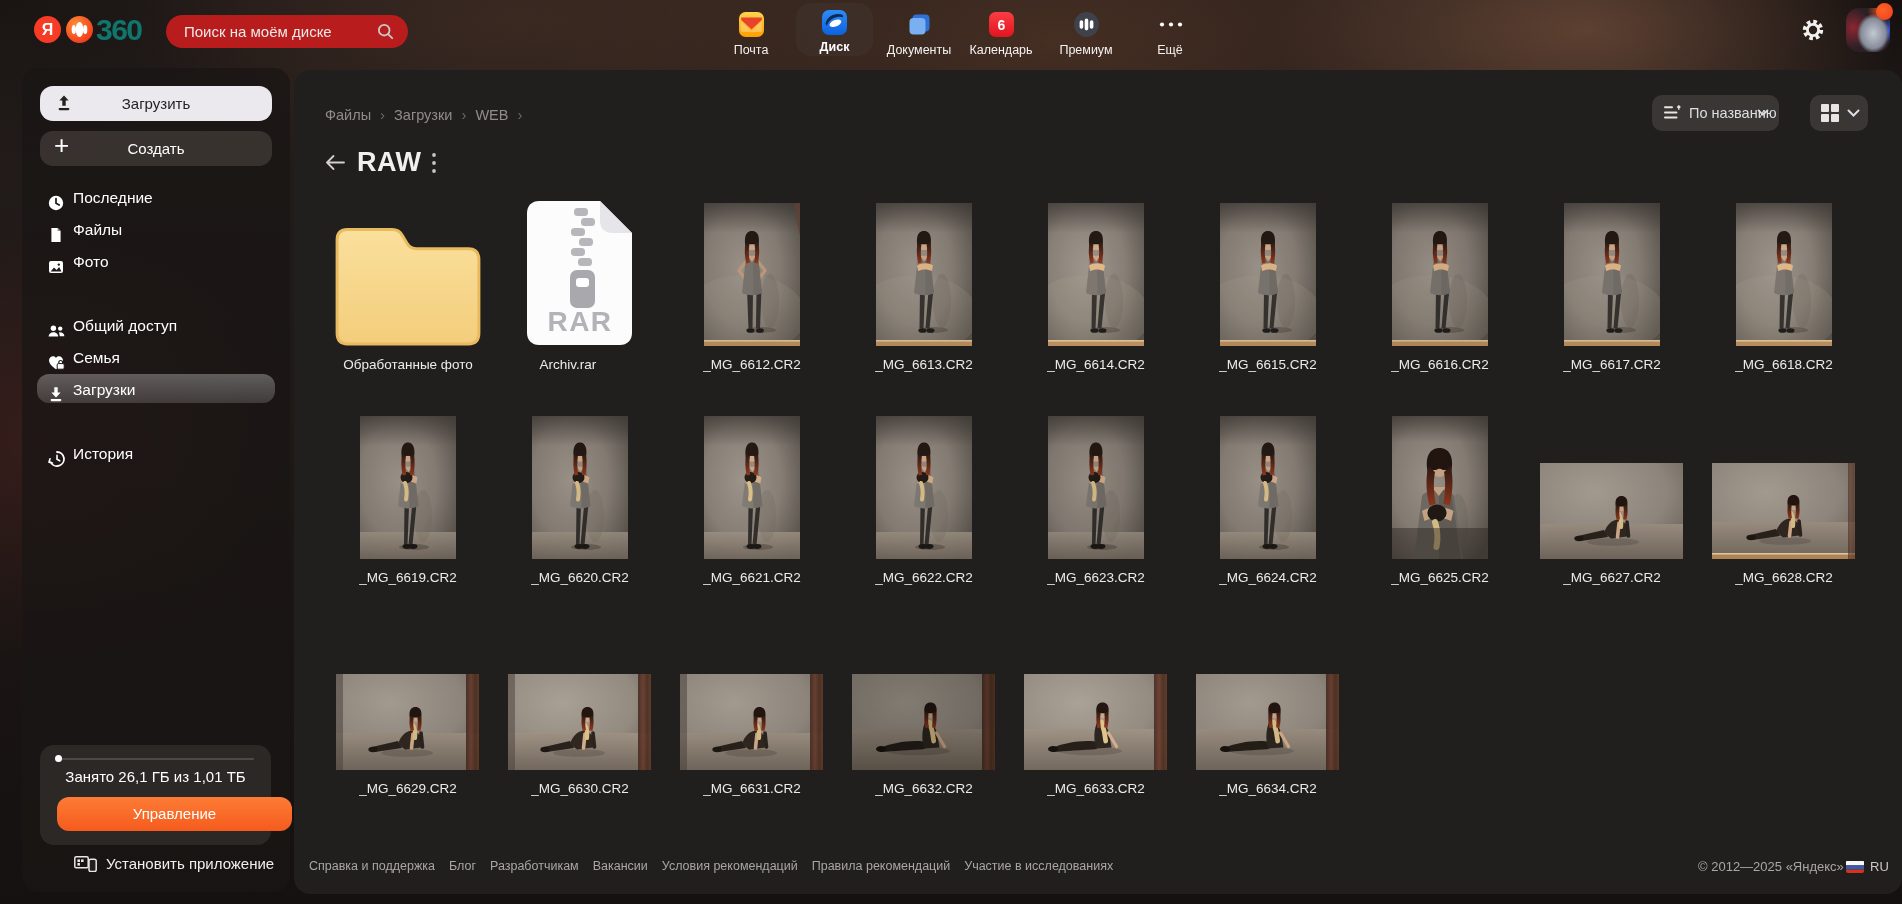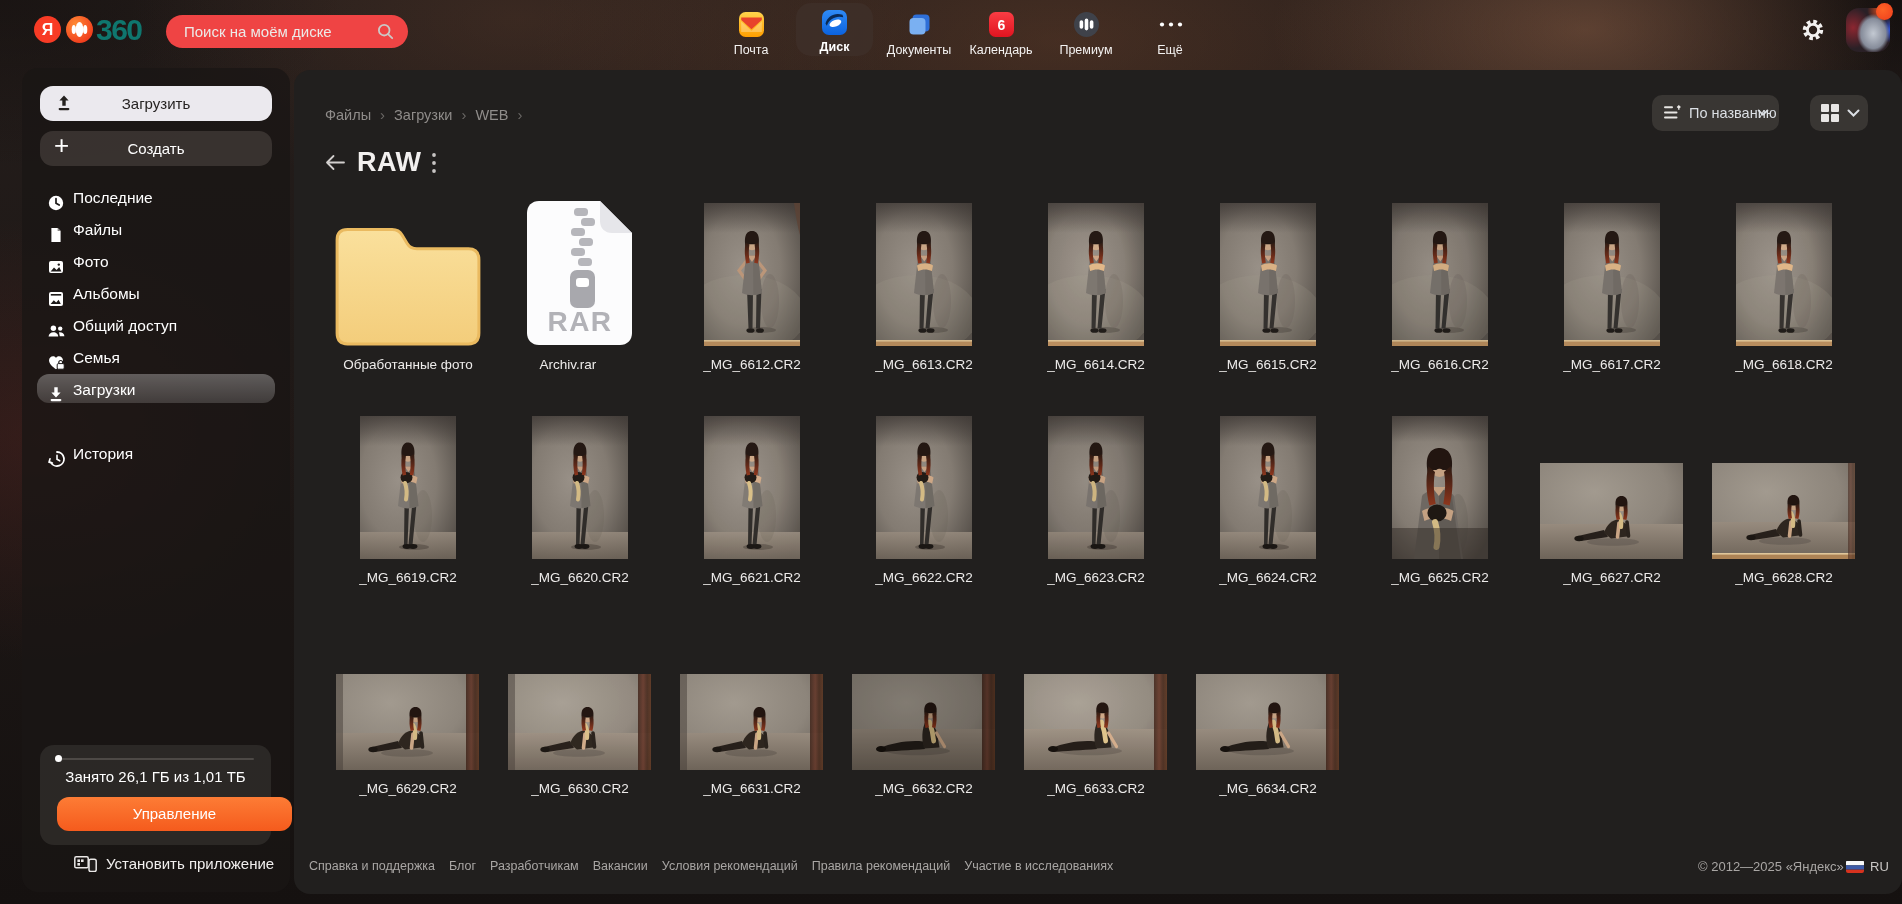--- a/index.html
+++ b/index.html
@@ -10,21 +10,21 @@
 radial-gradient(600px 280px at 520px 20px, rgba(90,58,42,.42), rgba(0,0,0,0) 65%),
 radial-gradient(440px 210px at 1902px 0px, rgba(16,12,11,.8), rgba(0,0,0,0) 70%),
 radial-gradient(500px 240px at 0px 0px, rgba(16,12,11,.5), rgba(0,0,0,0) 70%),
 radial-gradient(420px 340px at 40px 440px, rgba(110,40,36,.30), rgba(0,0,0,0) 65%),
 linear-gradient(180deg,#241d1b 0%,#1f1917 40%,#151110 100%);}
 
 #hdr{position:absolute;left:0;top:0;width:1902px;height:70px}
 #logoЯ{position:absolute;left:34px;top:16px;width:27px;height:27px;border-radius:50%;background:#f83b25;color:#fff;font-weight:bold;font-size:16px;line-height:27px;text-align:center}
 #logo360i{position:absolute;left:66px;top:16px;width:27px;height:27px;border-radius:50%;background:radial-gradient(circle at 35% 30%,#ff8b35,#f0391c 80%)}
 #logo360t{position:absolute;left:96px;top:13px;font-size:30px;font-weight:bold;color:#0f766e;letter-spacing:-1.5px}
-#search{position:absolute;left:166px;top:15px;width:242px;height:33px;border-radius:17px;background:#ef4444;color:#eceae8;font-size:15px;line-height:33px;padding-left:18px}
+#search{position:absolute;left:166px;top:15px;width:242px;height:33px;border-radius:17px;background:#b91c1c;color:#eceae8;font-size:15px;line-height:33px;padding-left:18px}
 .tab{position:absolute;top:0;width:84px;text-align:center;color:#f4f2f1;font-size:12.5px}
 .tab .ic{display:inline-block;width:25px;height:25px;margin-top:12px}
 .tab .lb{display:block;margin-top:3px}
 #tabdisk{position:absolute;left:796px;top:3px;width:77px;height:53px;border-radius:15px;background:rgba(62,47,40,.9);text-align:center;color:#fff;font-size:12.5px}
 #tabdisk .ic{display:inline-block;width:25px;height:25px;margin-top:7px}
 #tabdisk .lb{display:block;margin-top:2px;font-weight:bold}
 #avatar{position:absolute;left:1846px;top:8px;width:44px;height:44px;border-radius:13px;overflow:hidden;
 background:radial-gradient(20px 24px at 62% 58%,#c3c9d2,#868c9a 62%,rgba(0,0,0,0) 82%),
 radial-gradient(24px 28px at 16% 45%,#8c2630,rgba(0,0,0,0) 75%),
 radial-gradient(12px 16px at 100% 50%,#3056e0,rgba(0,0,0,0) 80%),
@@ -391,28 +391,20 @@
       <span class="nt">Файлы</span>
     </div>
   <div class="nav" style="top:178px">
       <span class="ni"><svg width="16" height="16" viewBox="0 0 16 16">
           <rect x="1" y="2" width="14" height="12" rx="2" fill="#fff"></rect>
           <path d="M2.6 12.4l3.4-4 2.6 2.6 2.6-3 2.2 4.4z" fill="#1d1a19"></path>
           <circle cx="10.8" cy="5.6" r="1.2" fill="#1d1a19"></circle>
         </svg></span>
       <span class="nt">Фото</span>
     </div>
-  <div class="nav" style="top:210px">
-      <span class="ni"><svg width="16" height="16" viewBox="0 0 16 16">
-          <rect x="1" y="1" width="14" height="14" rx="2" fill="#fff"></rect>
-          <rect x="2.8" y="3" width="10.4" height="1.6" fill="#1d1a19"></rect>
-          <path d="M2.6 13l3.2-3.8 2.4 2.4 2.4-2.8 2.2 4.2z" fill="#1d1a19"></path>
-        </svg></span>
-      <span class="nt">Альбомы</span>
-    </div>
   <div class="nav" style="top:242px">
       <span class="ni"><svg width="17" height="16" viewBox="0 0 17 16">
           <circle cx="5.4" cy="5.2" r="2.7" fill="#fff"></circle>
           <path d="M0.6 13.6c0-2.7 2.2-4.4 4.8-4.4s4.8 1.7 4.8 4.4z" fill="#fff"></path>
           <circle cx="12.2" cy="5.6" r="2.2" fill="#fff"></circle>
           <path d="M11 9.4c2.6-.4 5.4 1.2 5.4 3.8h-4.6" fill="#fff"></path>
         </svg></span>
       <span class="nt">Общий доступ</span>
     </div>
   <div class="nav" style="top:274px">

